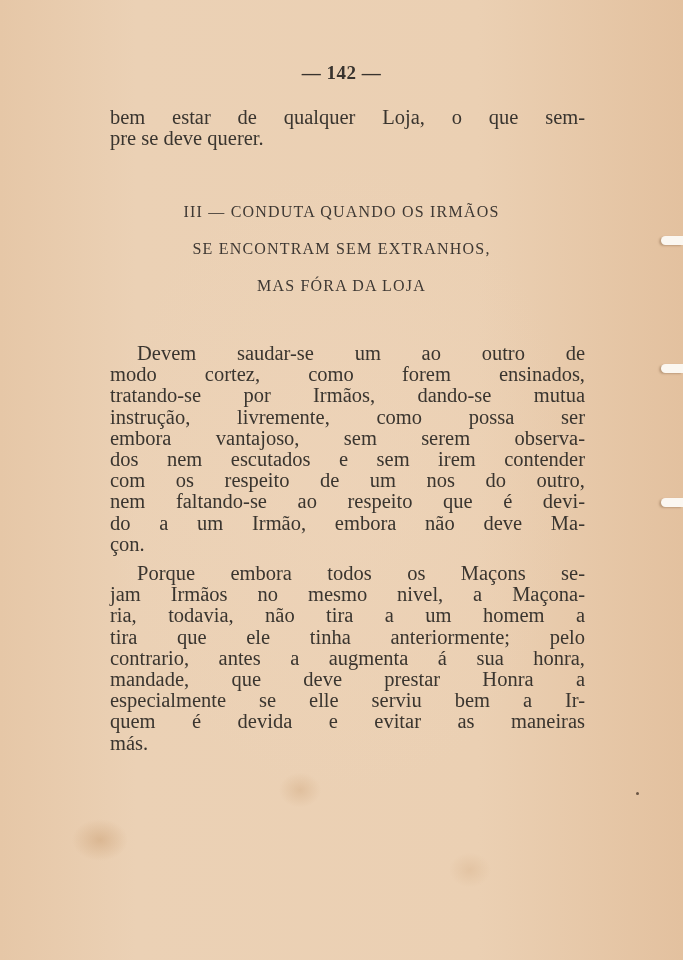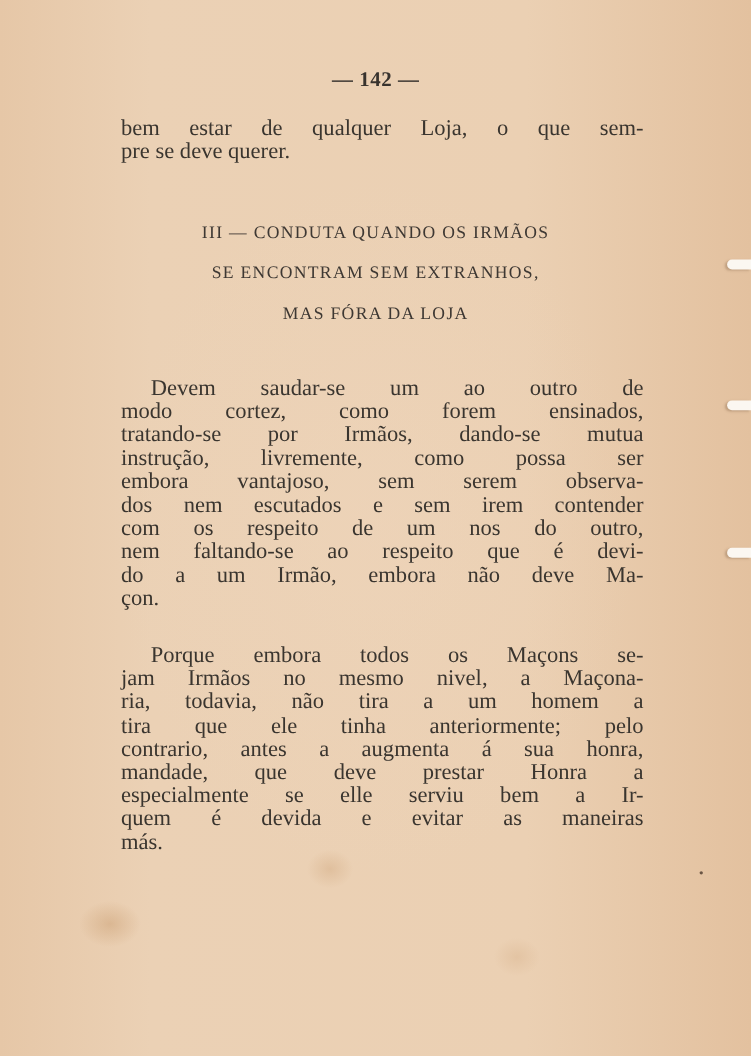--- a/index.html
+++ b/index.html
@@ -120,21 +120,21 @@
     <span class="line">tratando-se por Irmãos, dando-se mutua</span>
     <span class="line">instrução, livremente, como possa ser</span>
     <span class="line">embora vantajoso, sem serem observa-</span>
     <span class="line">dos nem escutados e sem irem contender</span>
     <span class="line">com os respeito de um nos do outro,</span>
     <span class="line">nem faltando-se ao respeito que é devi-</span>
     <span class="line">do a um Irmão, embora não deve Ma-</span>
     <span class="line last">çon.</span>
   </div>
 
-  <div class="text-block" style="top:586px;">
+  <div class="text-block" style="top:563px;">
     <span class="line indent">Porque embora todos os Maçons se-</span>
     <span class="line">jam Irmãos no mesmo nivel, a Maçona-</span>
     <span class="line">ria, todavia, não tira a um homem a</span>
     <span class="line">tira que ele tinha anteriormente; pelo</span>
     <span class="line">contrario, antes a augmenta á sua honra,</span>
     <span class="line">mandade, que deve prestar Honra a</span>
     <span class="line">especialmente se elle serviu bem a Ir-</span>
     <span class="line">quem é devida e evitar as maneiras</span>
     <span class="line last">más.</span>
   </div>

